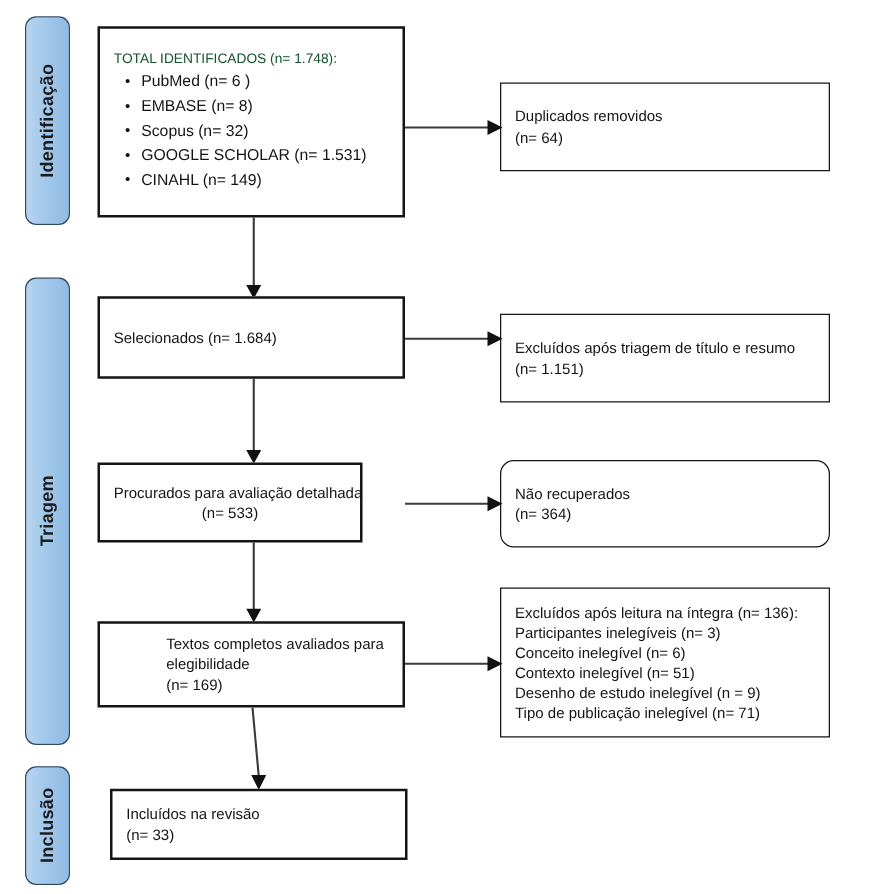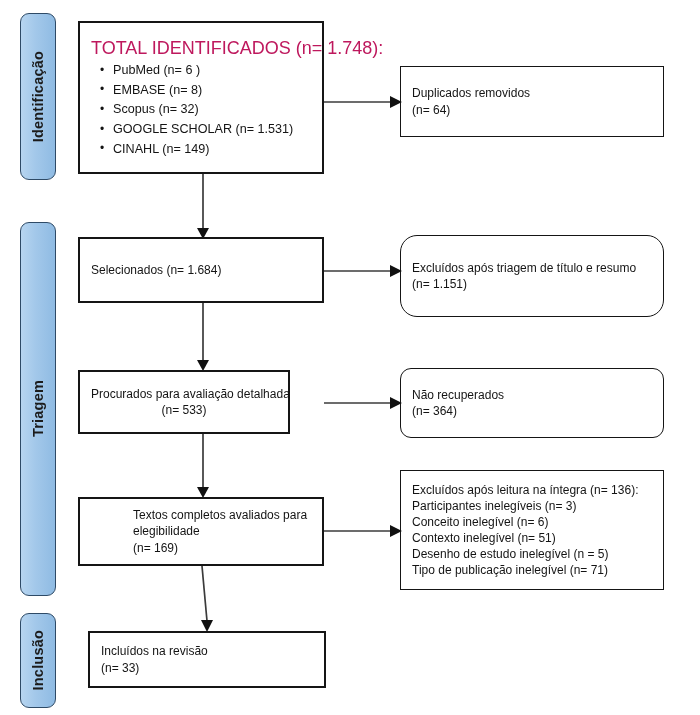--- a/index.html
+++ b/index.html
@@ -57,22 +57,22 @@
   .box-inner {
     padding: 0 11px;
   }
   .line {
     font-size: 12px;
     color: #141414;
     line-height: 1.34;
     white-space: nowrap;
   }
   .title-line {
-    font-size: 18px;
-    color: #be185d;
+    font-size: 11px;
+    color: #14532d;
     line-height: 1.36;
     white-space: nowrap;
   }
   ul.srclist {
     margin: 1px 0 0 0;
     padding-left: 22px;
     list-style: none;
   }
   ul.srclist li {
     font-size: 12.6px;
@@ -149,21 +149,21 @@
     <line x1="13" y1="0" x2="13" y2="55"></line>
     <polygon points="7,54 19,54 13,65"></polygon>
   </svg>
 
   <div class="box" style="left:78px; top:237px; width:246px; height:66px;">
     <div class="box-inner">
       <div class="line">Selecionados (n= 1.684)</div>
     </div>
   </div>
 
-  <div class="box thin" style="left:400px; top:235px; width:264px; height:82px;border-radius:17px;">
+  <div class="box thin" style="left:400px; top:251px; width:264px; height:71px;">
     <div class="box-inner">
       <div class="line">Excluídos após triagem de título e resumo</div>
       <div class="line">(n= 1.151)</div>
     </div>
   </div>
 
   <svg class="conn" style="left:324px; top:258px; width:80px; height:26px;">
     <line x1="0" y1="13" x2="67" y2="13"></line>
     <polygon points="66,7 78,13 66,19"></polygon>
   </svg>
@@ -204,21 +204,21 @@
       <div class="line">(n= 169)</div>
     </div>
   </div>
 
   <div class="box thin" style="left:400px; top:470px; width:264px; height:120px;">
     <div class="box-inner">
       <div class="line">Excluídos após leitura na íntegra (n= 136):</div>
       <div class="line">Participantes inelegíveis (n= 3)</div>
       <div class="line">Conceito inelegível (n= 6)</div>
       <div class="line">Contexto inelegível (n= 51)</div>
-      <div class="line">Desenho de estudo inelegível (n = 5)</div>
+      <div class="line">Desenho de estudo inelegível (n = 9)</div>
       <div class="line">Tipo de publicação inelegível (n= 71)</div>
     </div>
   </div>
 
   <svg class="conn" style="left:324px; top:518px; width:80px; height:26px;">
     <line x1="0" y1="13" x2="67" y2="13"></line>
     <polygon points="66,7 78,13 66,19"></polygon>
   </svg>
 
   <svg class="conn" style="left:190px; top:566px; width:36px; height:68px;">

